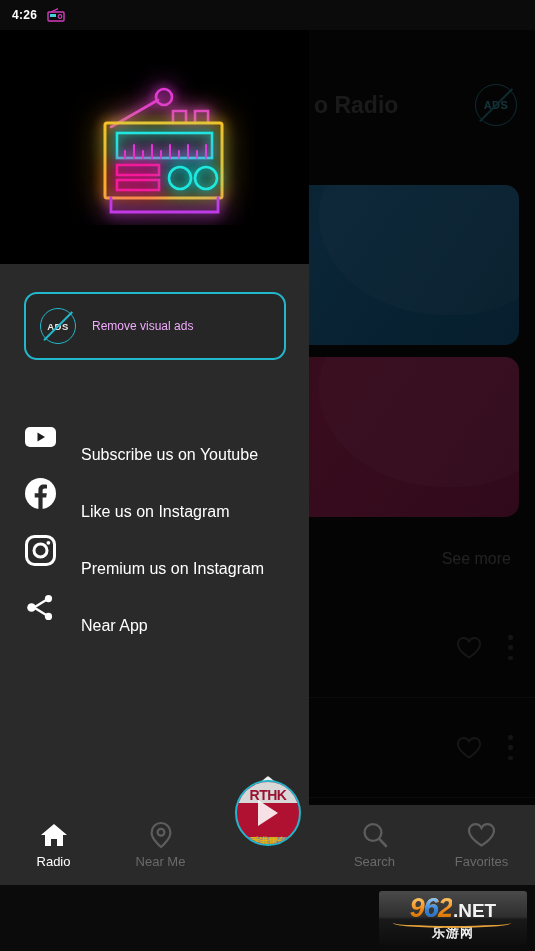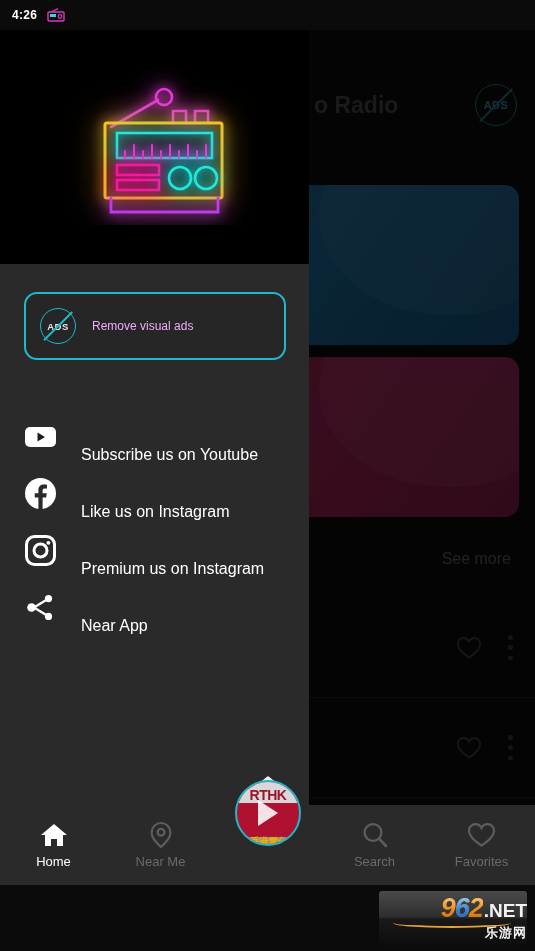--- a/index.html
+++ b/index.html
@@ -135,21 +135,21 @@
     width:0; height:0; border-left:20px solid rgba(255,255,255,.88);
     border-top:13px solid transparent; border-bottom:13px solid transparent;
   }
 
   .navbar-bottom{ position:absolute; left:0; bottom:0; width:535px; height:66px; background:#0b0b0b; z-index:58; }
 
   .watermark{
     position:absolute; right:8px; bottom:6px; width:148px; height:54px; z-index:70;
     border-radius:3px; overflow:hidden;
     background:linear-gradient(180deg,#4a4a4a 0%,#2e2e2e 48%,#191919 52%,#0d0d0d 100%);
-    display:flex; flex-direction:column; align-items:flex-end; justify-content:center;
+    display:flex; flex-direction:column; align-items:center; justify-content:center;
   }
   .wm-row{ display:flex; align-items:baseline; gap:1px; line-height:1; }
   .wm-962{ font-size:27px; font-weight:bold; font-style:italic;
     background:linear-gradient(180deg,#ffd07a 0%,#f08a16 55%,#c96a06 100%);
     -webkit-background-clip:text; background-clip:text; color:transparent; letter-spacing:-1px; }
   .wm-962 .b{ background:linear-gradient(180deg,#bcdcff 0%,#2f86e0 55%,#1a5fb0 100%);
     -webkit-background-clip:text; background-clip:text; color:transparent; }
   .wm-net{ font-size:19px; font-weight:bold; color:#f2f2f2; letter-spacing:0px; }
   .wm-cn{ font-size:13px; color:#f2f2f2; font-weight:bold; margin-top:2px; letter-spacing:1px; }
   .wm-swoosh{ position:absolute; left:14px; bottom:17px; width:118px; height:10px;
@@ -347,21 +347,21 @@
 </div>
 
 <div class="bottomnav">
 
   <div class="nav-item active">
     <span class="nav-ico">
       <svg width="28" height="26" viewBox="0 0 28 26">
         <path d="M14 2 L27 13 L23 13 L23 24 L17 24 L17 17 L11 17 L11 24 L5 24 L5 13 L1 13 Z" fill="#ffffff"></path>
       </svg>
     </span>
-    <span class="nav-label">Home</span>
+    <span class="nav-label">Radio</span>
   </div>
 
   <div class="nav-item">
     <span class="nav-ico">
       <svg width="26" height="28" viewBox="0 0 26 28">
         <path d="M13 2 C7.8 2 3.6 6.2 3.6 11.4 C3.6 18.4 13 26 13 26 C13 26 22.4 18.4 22.4 11.4 C22.4 6.2 18.2 2 13 2 Z" fill="none" stroke="#5d5d5d" stroke-width="2.2"></path>
         <circle cx="13" cy="11.2" r="3.4" fill="none" stroke="#5d5d5d" stroke-width="2.2"></circle>
       </svg>
     </span>
     <span class="nav-label">Near Me</span>

